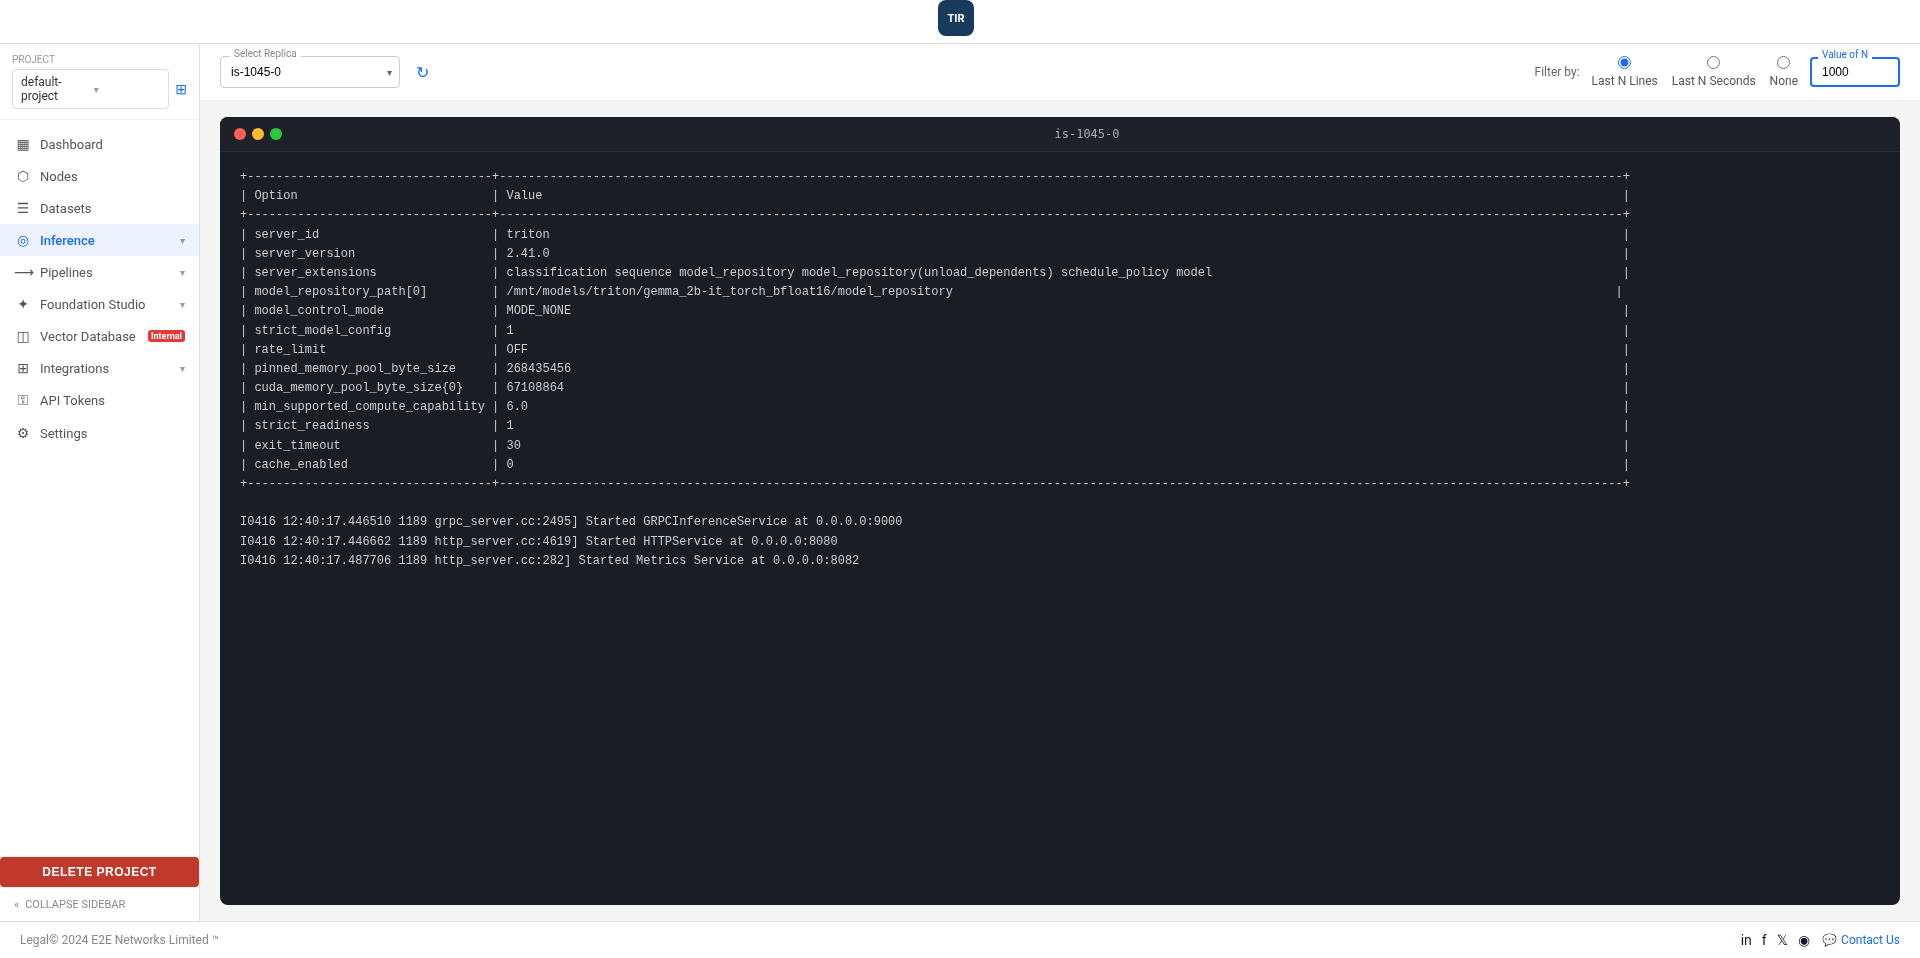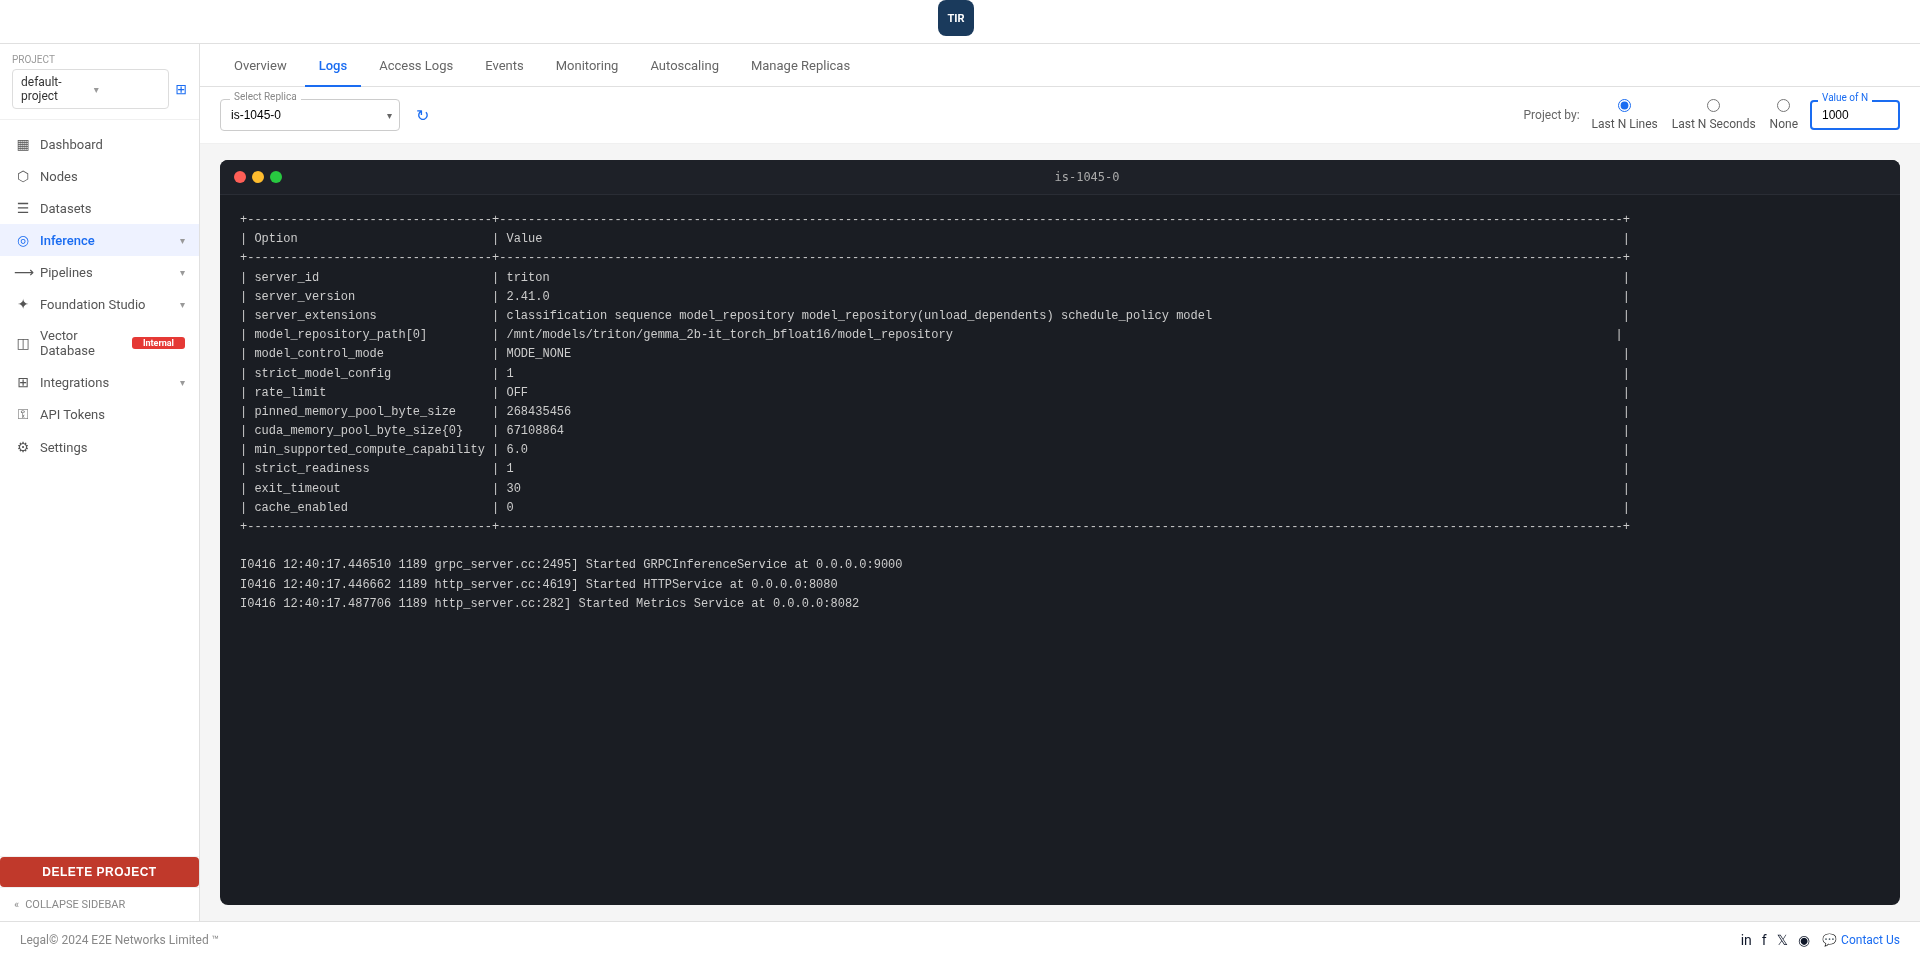--- a/index.html
+++ b/index.html
@@ -26,21 +26,21 @@
     .project-selector { display: flex; align-items: center; gap: 6px; border: 1px solid #ddd; border-radius: 4px; padding: 5px 8px; cursor: pointer; }
     .project-selector span { flex: 1; font-size: 12px; }
     .project-selector .chevron { font-size: 10px; color: #999; }
     .project-icon { color: #1a6cf1; font-size: 14px; cursor: pointer; }
     .sidebar-nav { flex: 1; padding: 8px 0; }
     .nav-item { display: flex; align-items: center; gap: 8px; padding: 8px 14px; cursor: pointer; color: #555; border-radius: 0; transition: background 0.15s; font-size: 13px; }
     .nav-item.active { background: #eef2ff; color: #1a6cf1; font-weight: 500; }
     .nav-item .nav-icon { font-size: 14px; width: 18px; text-align: center; }
     .nav-item .nav-label { flex: 1; }
     .nav-item .chevron { font-size: 10px; color: #999; }
-    .badge-internal { background: #e53935; color: #fff; font-size: 9px; padding: 1px 11px; border-radius: 3px; font-weight: bold; }
+    .badge-internal { background: #e53935; color: #fff; font-size: 9px; padding: 1px 3px; border-radius: 3px; font-weight: bold; }
     .sidebar-bottom { border-top: 1px solid #f0f0f0; }
     .btn-delete { width: 100%; background: #c0392b; color: #fff; border: none; padding: 8px; border-radius: 4px; font-size: 12px; font-weight: 600; cursor: pointer; letter-spacing: 0.5px; }
     .sidebar-collapse { display: flex; align-items: center; gap: 6px; padding: 10px 14px; color: #888; font-size: 11px; cursor: pointer; border-top: 1px solid #f0f0f0; }
 
     
     .content { flex: 1; display: flex; flex-direction: column; overflow: hidden; }
     .content-tabs { display: flex; align-items: center; border-bottom: 1px solid #e0e0e0; background: #fff; padding: 0 20px; gap: 4px; flex-shrink: 0; }
     .tab { padding: 14px 14px 12px; font-size: 13px; color: #666; cursor: pointer; border-bottom: 2px solid transparent; margin-bottom: -1px; }
     .tab.active { color: #1a6cf1; border-bottom: 2px solid #1a6cf1; font-weight: 500; }
 
@@ -168,41 +168,32 @@
       <button class="btn-delete">DELETE PROJECT</button>
     </div>
     <div class="sidebar-collapse">
       <span>«</span>
       <span>COLLAPSE SIDEBAR</span>
     </div>
   </div>
 
   <div class="content">
 
-    <div class="content-tabs">
-      <div class="tab">Overview</div>
-      <div class="tab active">Logs</div>
-      <div class="tab">Access Logs</div>
-      <div class="tab">Events</div>
-      <div class="tab">Monitoring</div>
-      <div class="tab">Autoscaling</div>
-      <div class="tab">Manage Replicas</div>
-    </div>
 
     <div class="logs-controls">
       <div class="replica-select-wrap">
         <span class="replica-select-label">Select Replica</span>
         <select class="replica-select">
           <option>is-1045-0</option>
         </select>
         <span class="select-chevron">▾</span>
       </div>
       <button class="refresh-btn">↻</button>
       <div class="filter-section">
-        <span class="filter-label">Project by:</span>
+        <span class="filter-label">Filter by:</span>
         <div class="radio-group">
           <label class="radio-item">
             <input type="radio" name="filter" checked="" style=""> 
               <span>Last N Lines</span>
           </label>
           <label class="radio-item">
             <input type="radio" name="filter" style=""> 
               <span>Last N Seconds</span>
           </label>
           <label class="radio-item">

